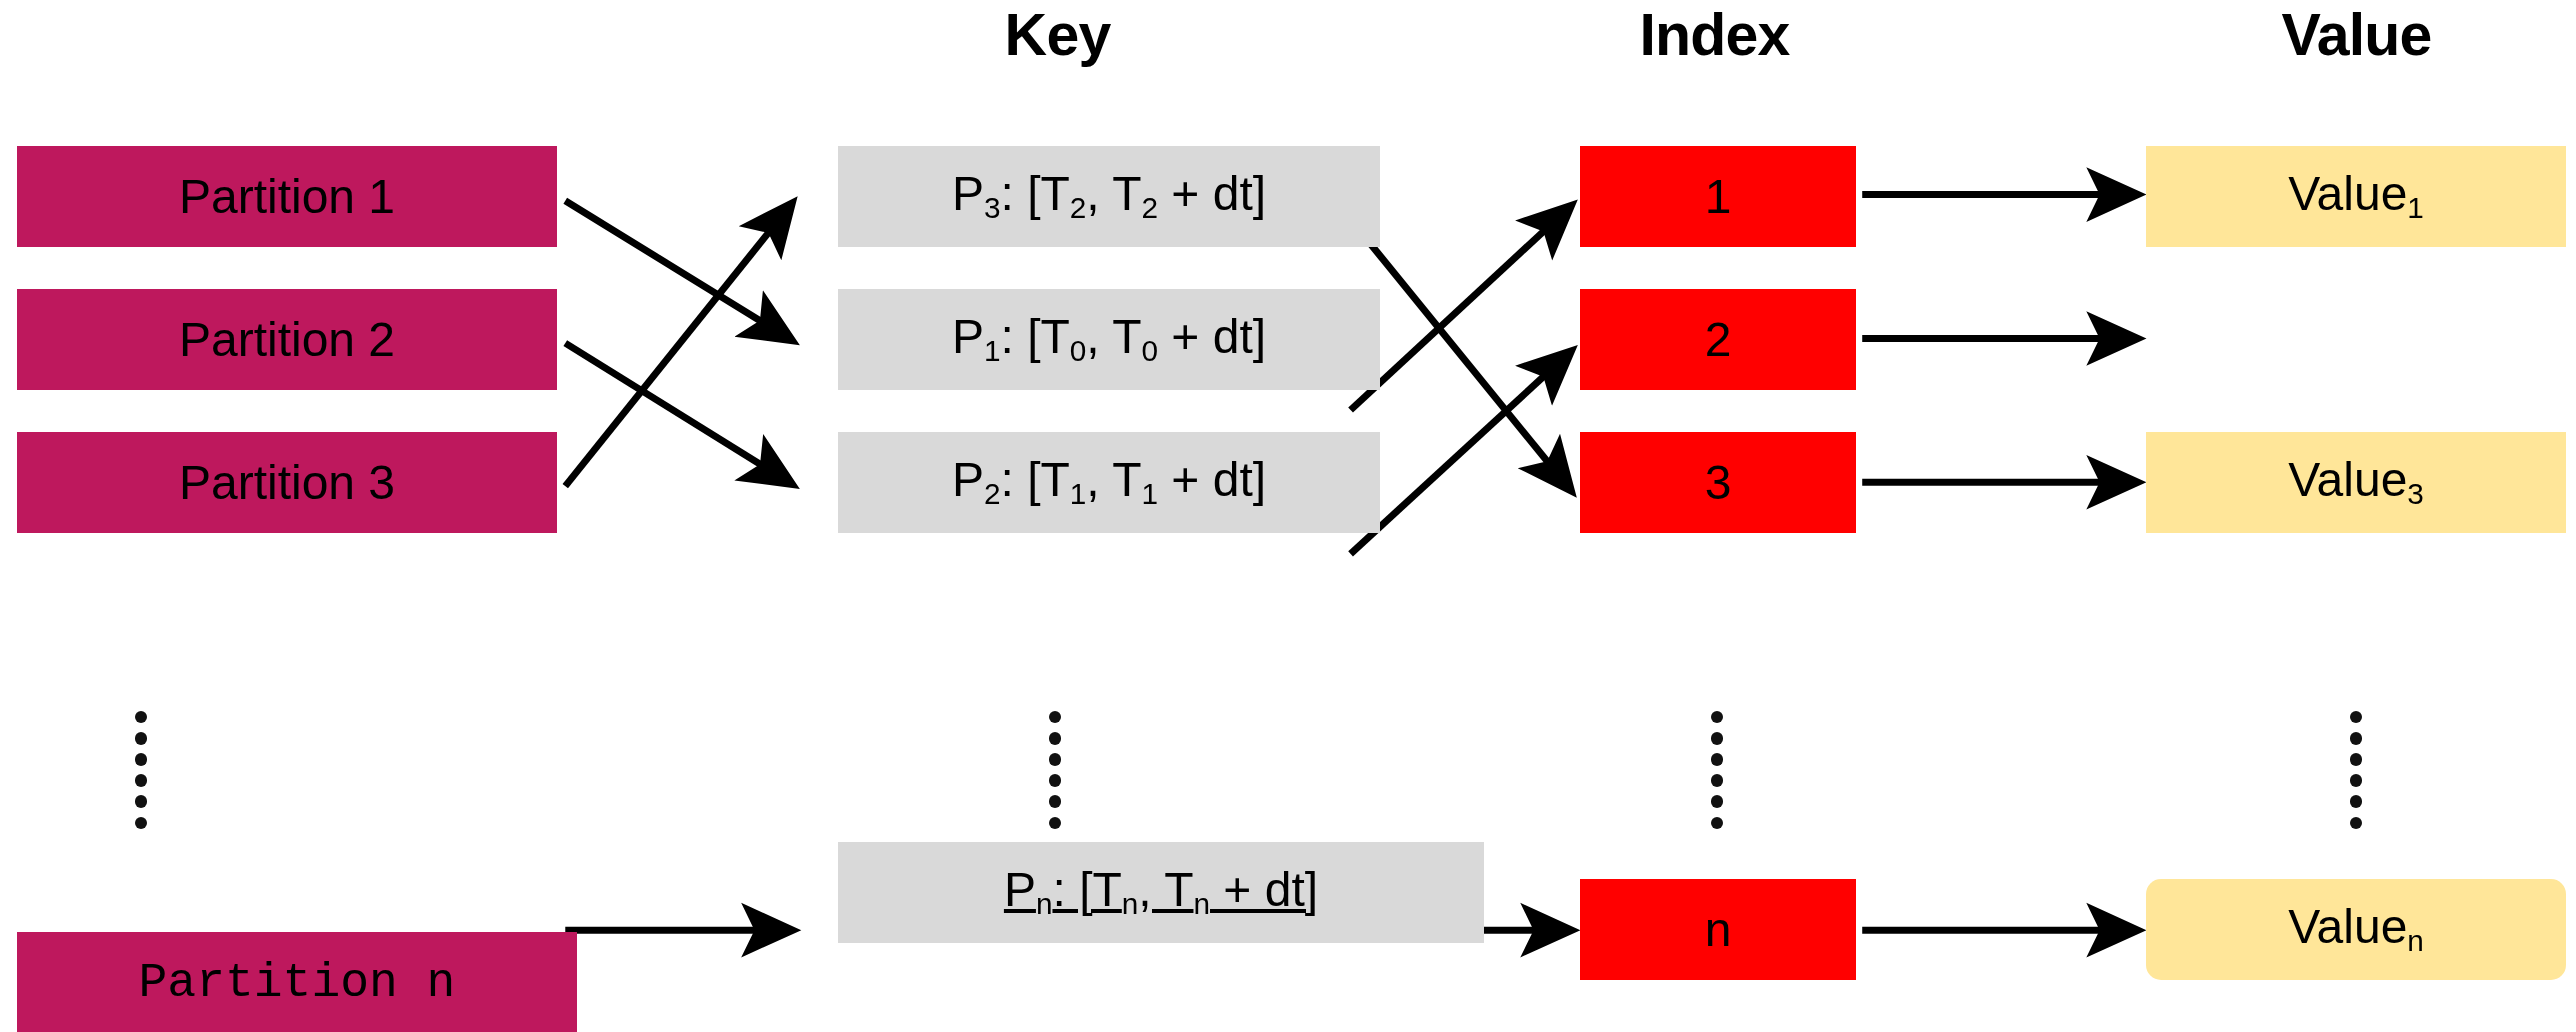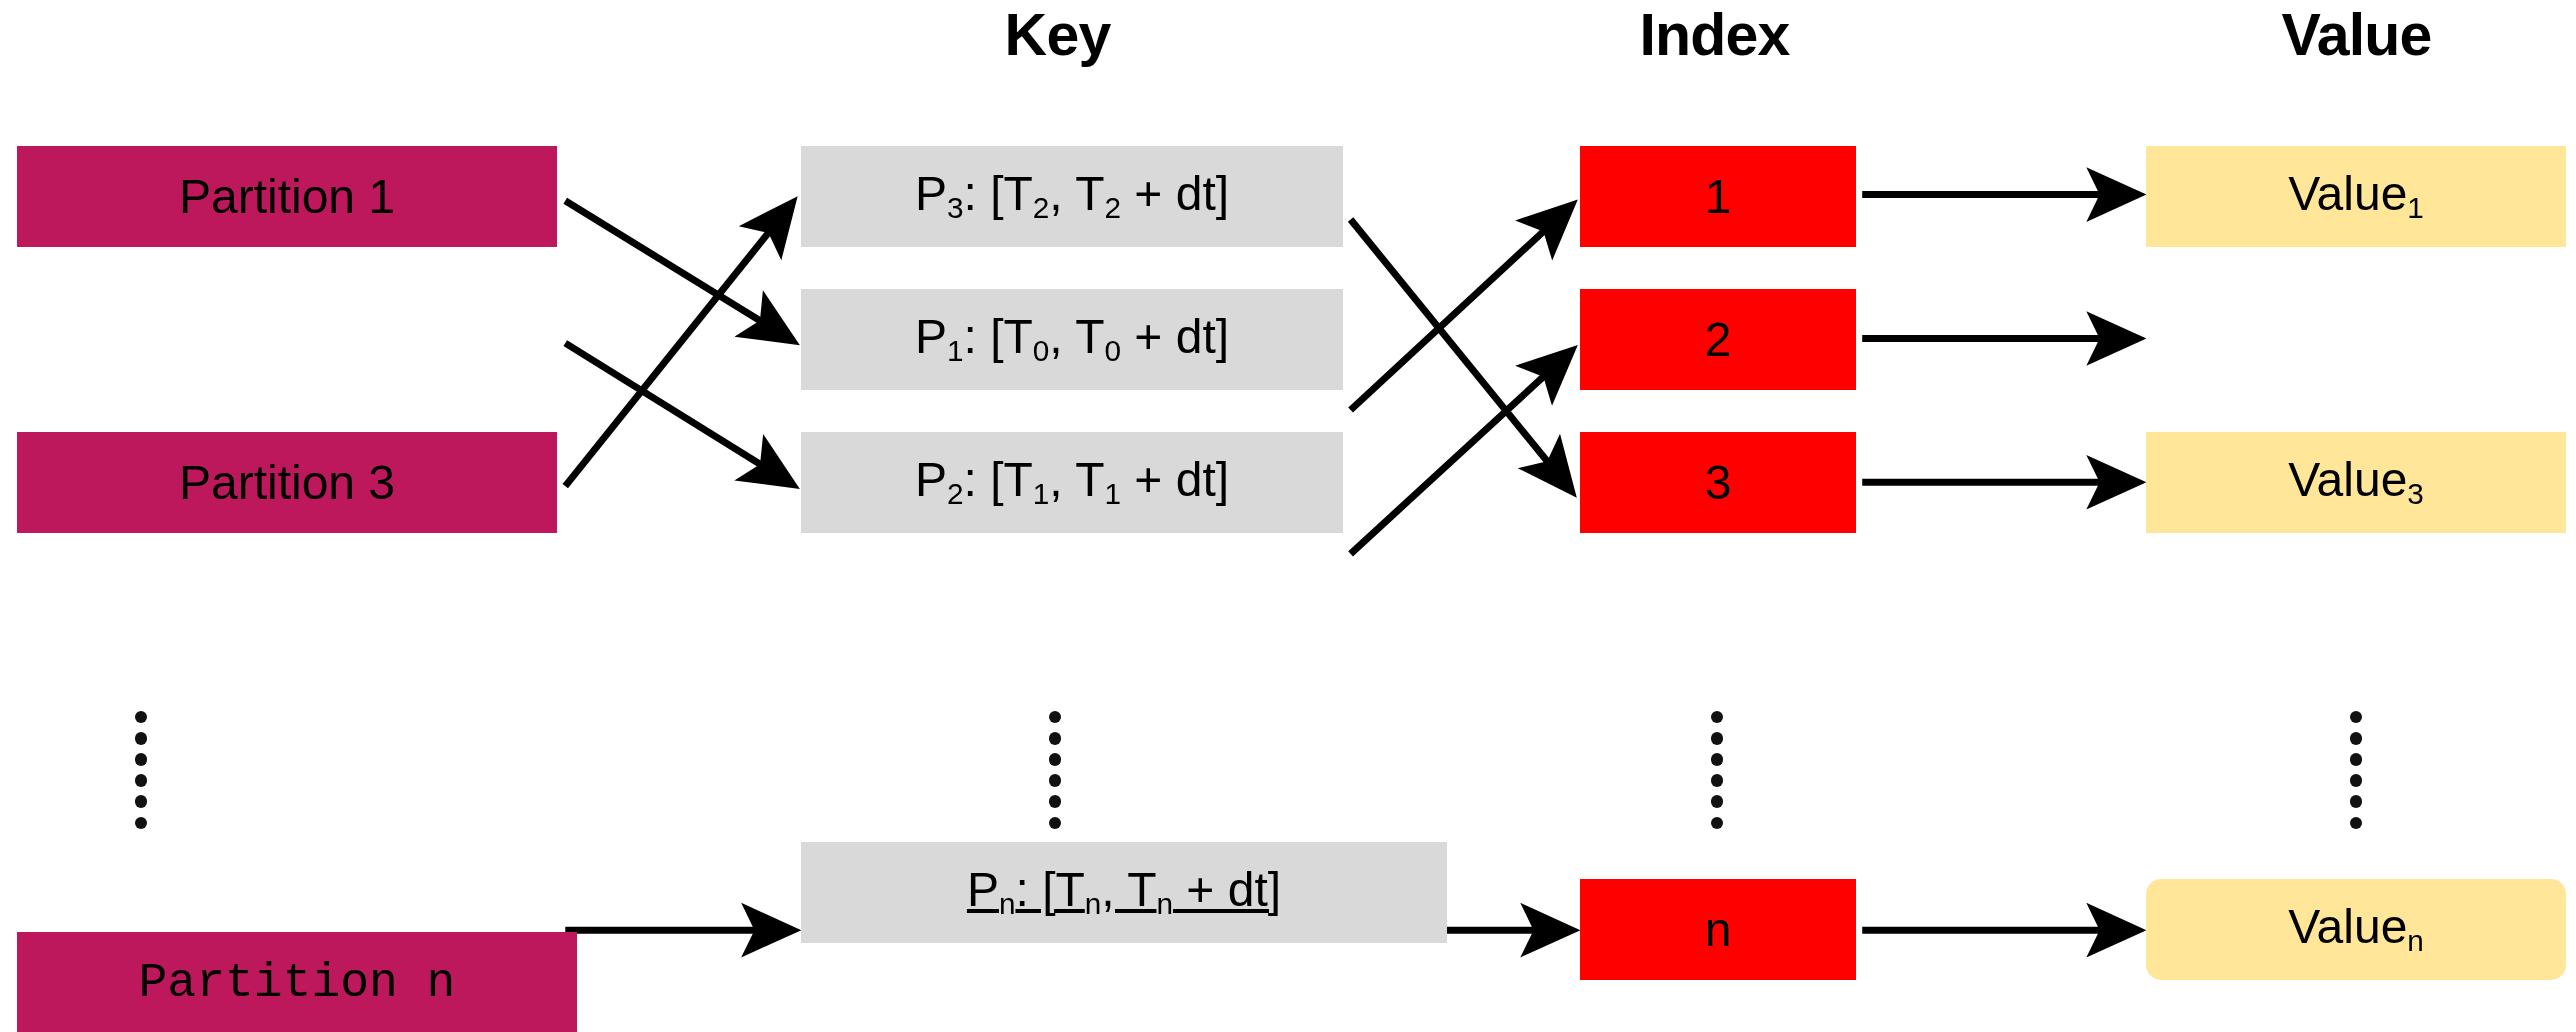--- a/index.html
+++ b/index.html
@@ -5,21 +5,21 @@
   html,body{margin:0;padding:0;background:#ffffff;}
   body{width:2576px;height:1033px;overflow:hidden;
        font-family:"Liberation Sans",sans-serif;color:#000000;}
   #stage{position:relative;width:2576px;height:1033px;background:#ffffff;}
   svg.layer{position:absolute;left:0;top:0;width:2576px;height:1033px;}
   .hdr{position:absolute;font-weight:bold;font-size:59px;line-height:59px;
        letter-spacing:-0.8px;text-align:center;color:#000;white-space:nowrap;}
   .box{position:absolute;display:flex;align-items:center;justify-content:center;
        font-size:48px;line-height:48px;color:#000;white-space:nowrap;}
   .box-partition{background:#be185d;}
-  .box-key{background:#d9d9d9;}
+  .box-key{background:#d9d9d9;margin-left:37px;}
   .box-index{background:#ff0000;}
   .box-value{background:#ffe699;}
   .box sub{font-size:0.62em;vertical-align:baseline;position:relative;top:0.30em;}
   .dots{position:absolute;display:flex;flex-direction:column;
         align-items:center;justify-content:space-between;}
   .dots i{display:block;width:12.4px;height:12.4px;border-radius:50%;background:#111;}
 </style>
 </head>
 <body>
 
@@ -51,20 +51,23 @@
 
       <line x1="2395" y1="250" x2="2748" y2="250"></line>
       <line x1="2395" y1="435" x2="2748" y2="435"></line>
       <line x1="2395" y1="620" x2="2748" y2="620"></line>
       <line x1="2395" y1="1196" x2="2748" y2="1196"></line>
     </g>
   </svg>
 
   <div class="box box-partition" style="left:17px;top:146px;width:540px;height:101px;">
     <span>Partition 1</span>
+  </div>
+  <div class="box box-partition" style="left:17px;top:289px;width:540px;height:101px;">
+    <span>Partition 2</span>
   </div>
   <div class="box box-partition" style="left:17px;top:432px;width:540px;height:101px;">
     <span>Partition 3</span>
   </div>
   <div class="dots" style="left:124px;top:711px;width:34px;height:118px;">
     <i></i>
       <i></i>
       <i></i>
       <i></i>
       <i></i>

